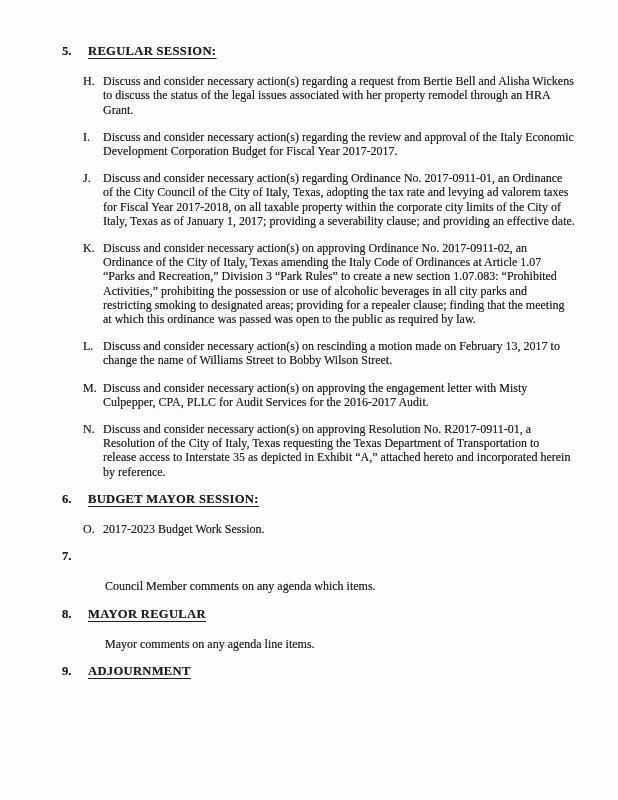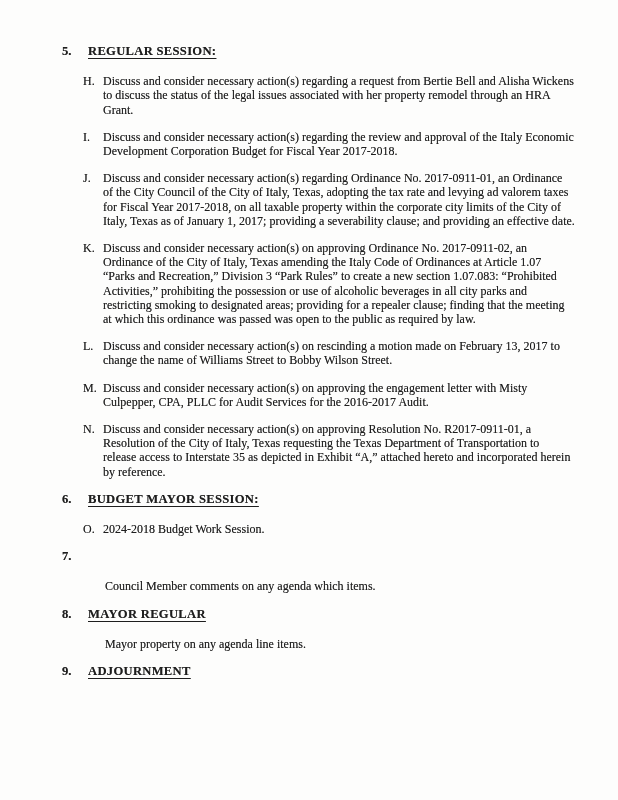--- a/index.html
+++ b/index.html
@@ -67,21 +67,21 @@
       <span class="section-title">REGULAR SESSION:</span>
     </div>
 
     <div class="agenda-item">
       <span class="item-letter">H.</span>
       <span class="item-text">Discuss and consider necessary action(s) regarding a request from Bertie Bell and Alisha Wickens to discuss the status of the legal issues associated with her property remodel through an HRA Grant.</span>
     </div>
 
     <div class="agenda-item">
       <span class="item-letter">I.</span>
-      <span class="item-text">Discuss and consider necessary action(s) regarding the review and approval of the Italy Economic Development Corporation Budget for Fiscal Year 2017-2018.</span>
+      <span class="item-text">Discuss and consider necessary action(s) regarding the review and approval of the Italy Economic Development Corporation Budget for Fiscal Year 2017-2017.</span>
     </div>
 
     <div class="agenda-item">
       <span class="item-letter">J.</span>
       <span class="item-text">Discuss and consider necessary action(s) regarding Ordinance No. 2017-0911-01, an Ordinance of the City Council of the City of Italy, Texas, adopting the tax rate and levying ad valorem taxes for Fiscal Year 2017-2018, on all taxable property within the corporate city limits of the City of Italy, Texas as of January 1, 2017; providing a severability clause; and providing an effective date.</span>
     </div>
 
     <div class="agenda-item">
       <span class="item-letter">K.</span>
       <span class="item-text">Discuss and consider necessary action(s) on approving Ordinance No. 2017-0911-02, an Ordinance of the City of Italy, Texas amending the Italy Code of Ordinances at Article 1.07 “Parks and Recreation,” Division 3 “Park Rules” to create a new section 1.07.083: “Prohibited Activities,” prohibiting the possession or use of alcoholic beverages in all city parks and restricting smoking to designated areas; providing for a repealer clause; finding that the meeting at which this ordinance was passed was open to the public as required by law.</span>
@@ -104,37 +104,37 @@
   </section>
 
   <section class="agenda-section">
     <div class="section-heading">
       <span class="section-number">6.</span>
       <span class="section-title">BUDGET MAYOR SESSION:</span>
     </div>
 
     <div class="agenda-item">
       <span class="item-letter">O.</span>
-      <span class="item-text">2024-2018 Budget Work Session.</span>
+      <span class="item-text">2017-2023 Budget Work Session.</span>
     </div>
   </section>
 
   <section class="agenda-section">
     <div class="section-heading">
       <span class="section-number">7.</span>
     </div>
     <p class="section-note">Council Member comments on any agenda which items.</p>
   </section>
 
   <section class="agenda-section">
     <div class="section-heading">
       <span class="section-number">8.</span>
       <span class="section-title">MAYOR REGULAR</span>
     </div>
-    <p class="section-note">Mayor property on any agenda line items.</p>
+    <p class="section-note">Mayor comments on any agenda line items.</p>
   </section>
 
   <section class="agenda-section">
     <div class="section-heading">
       <span class="section-number">9.</span>
       <span class="section-title">ADJOURNMENT</span>
     </div>
   </section>
 
 </div>

